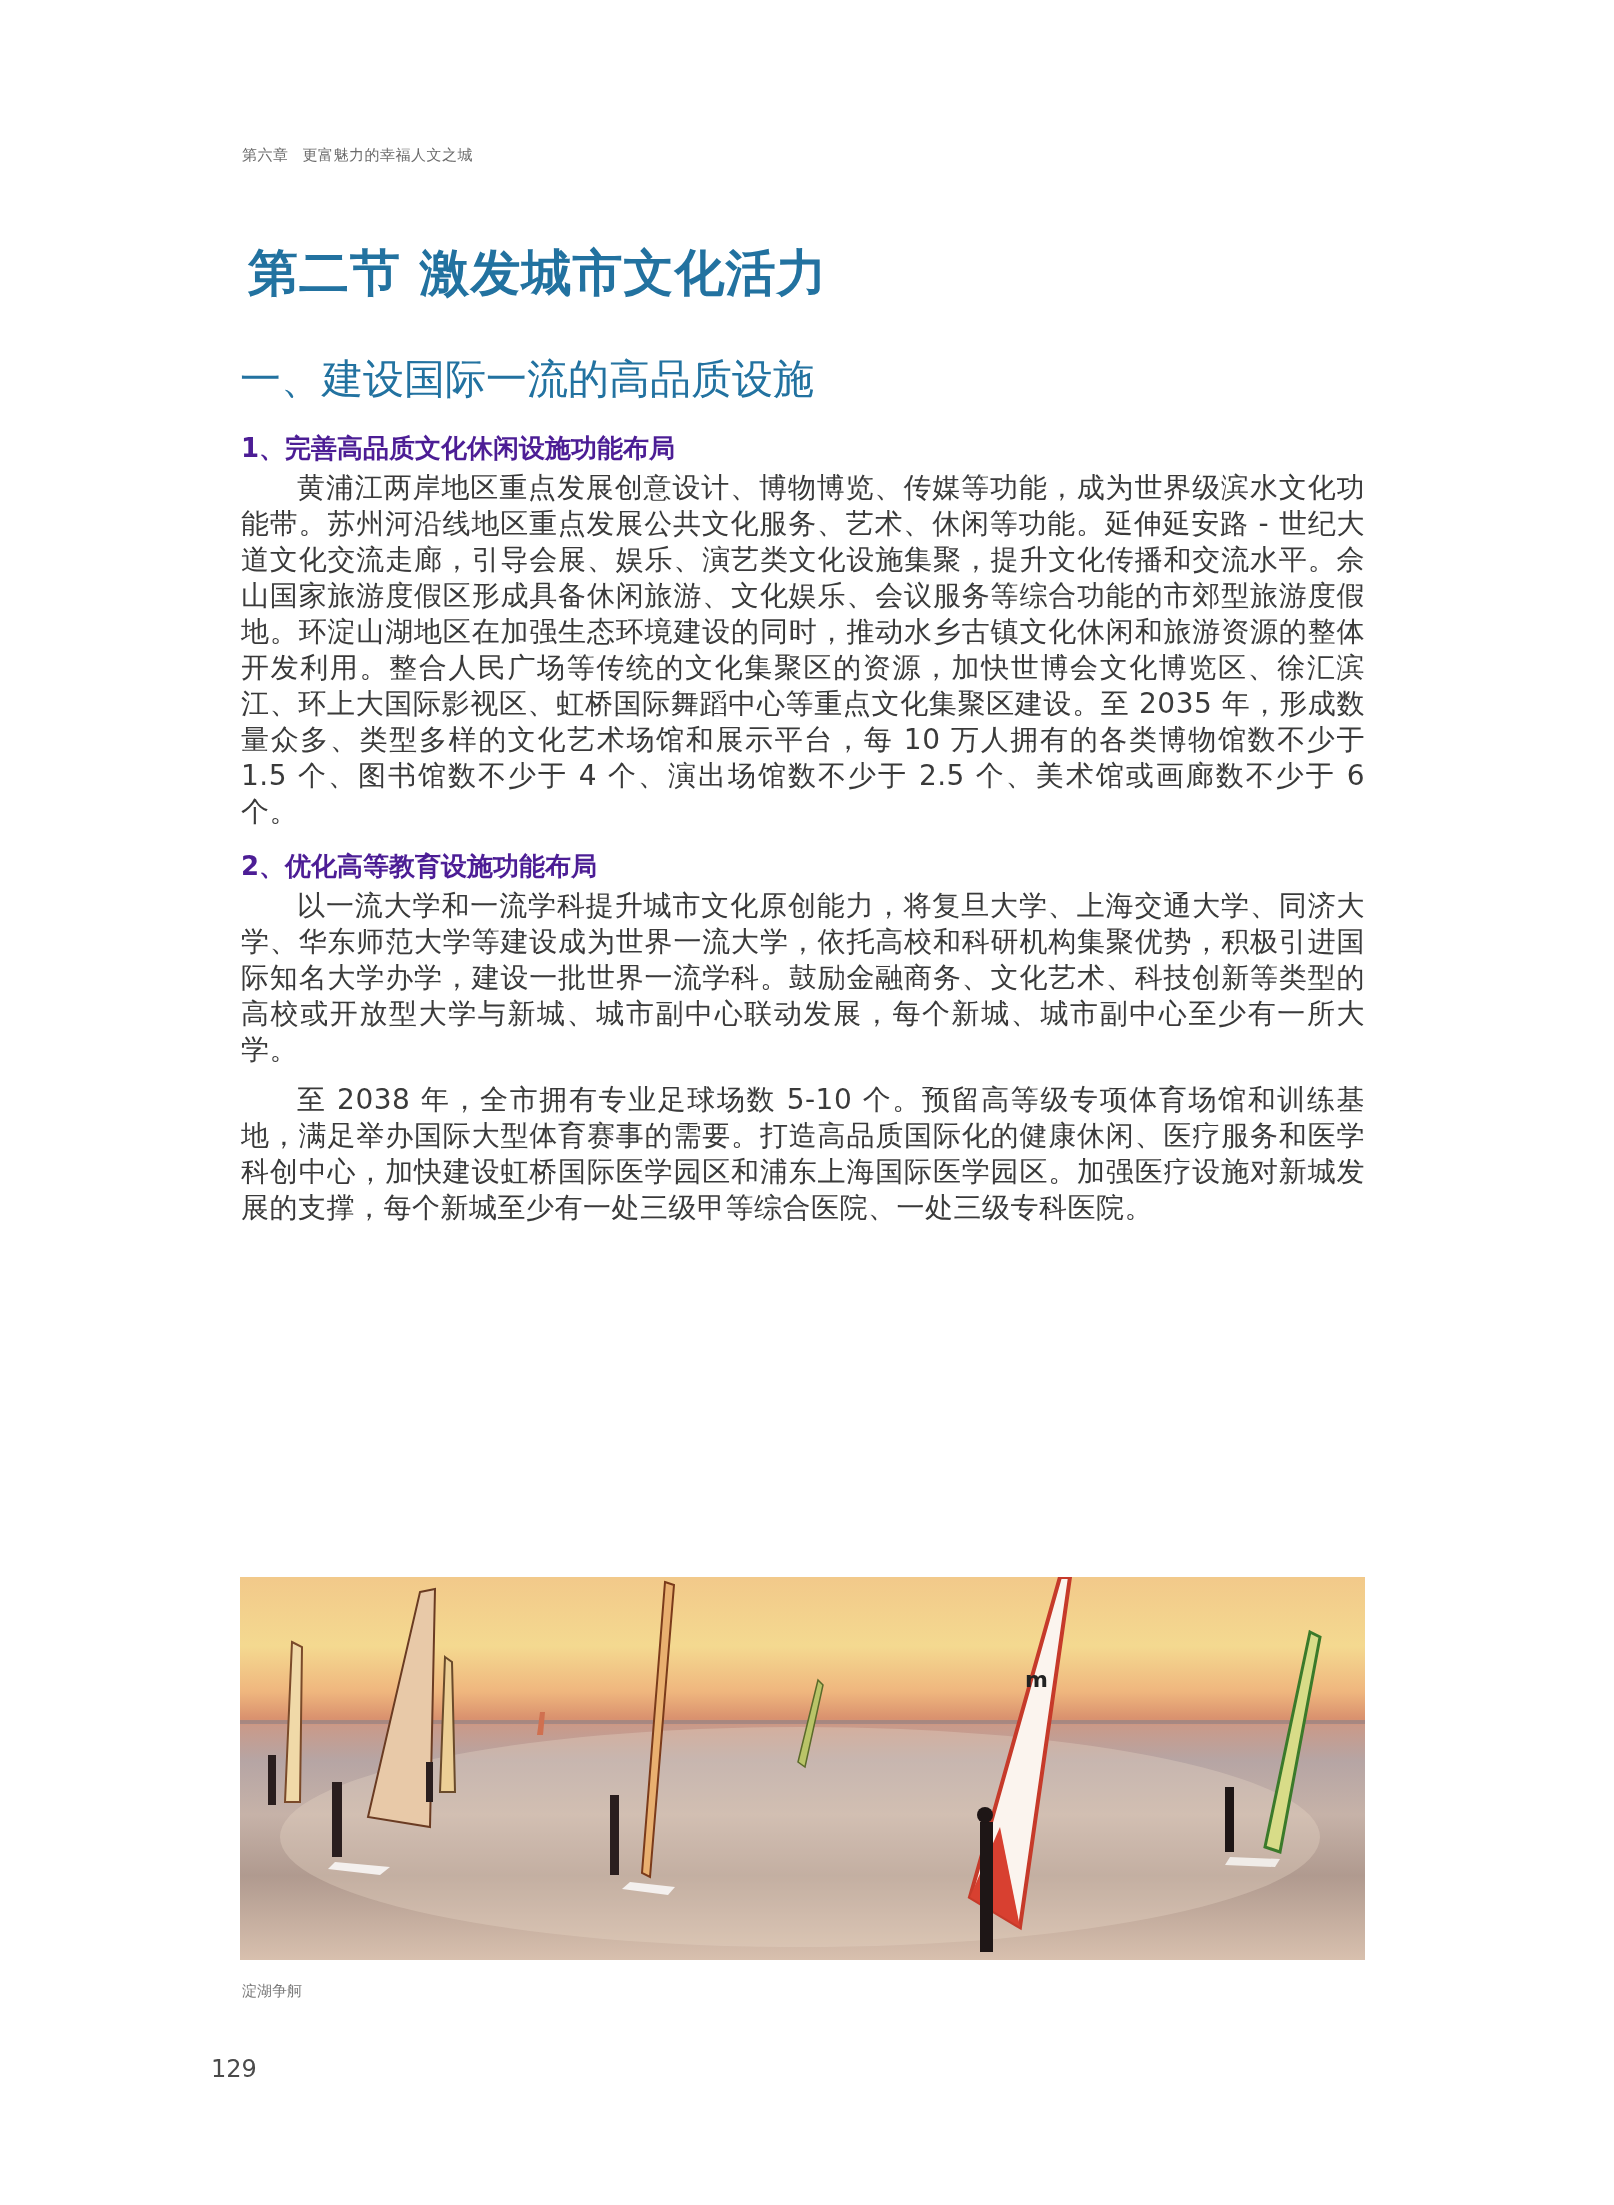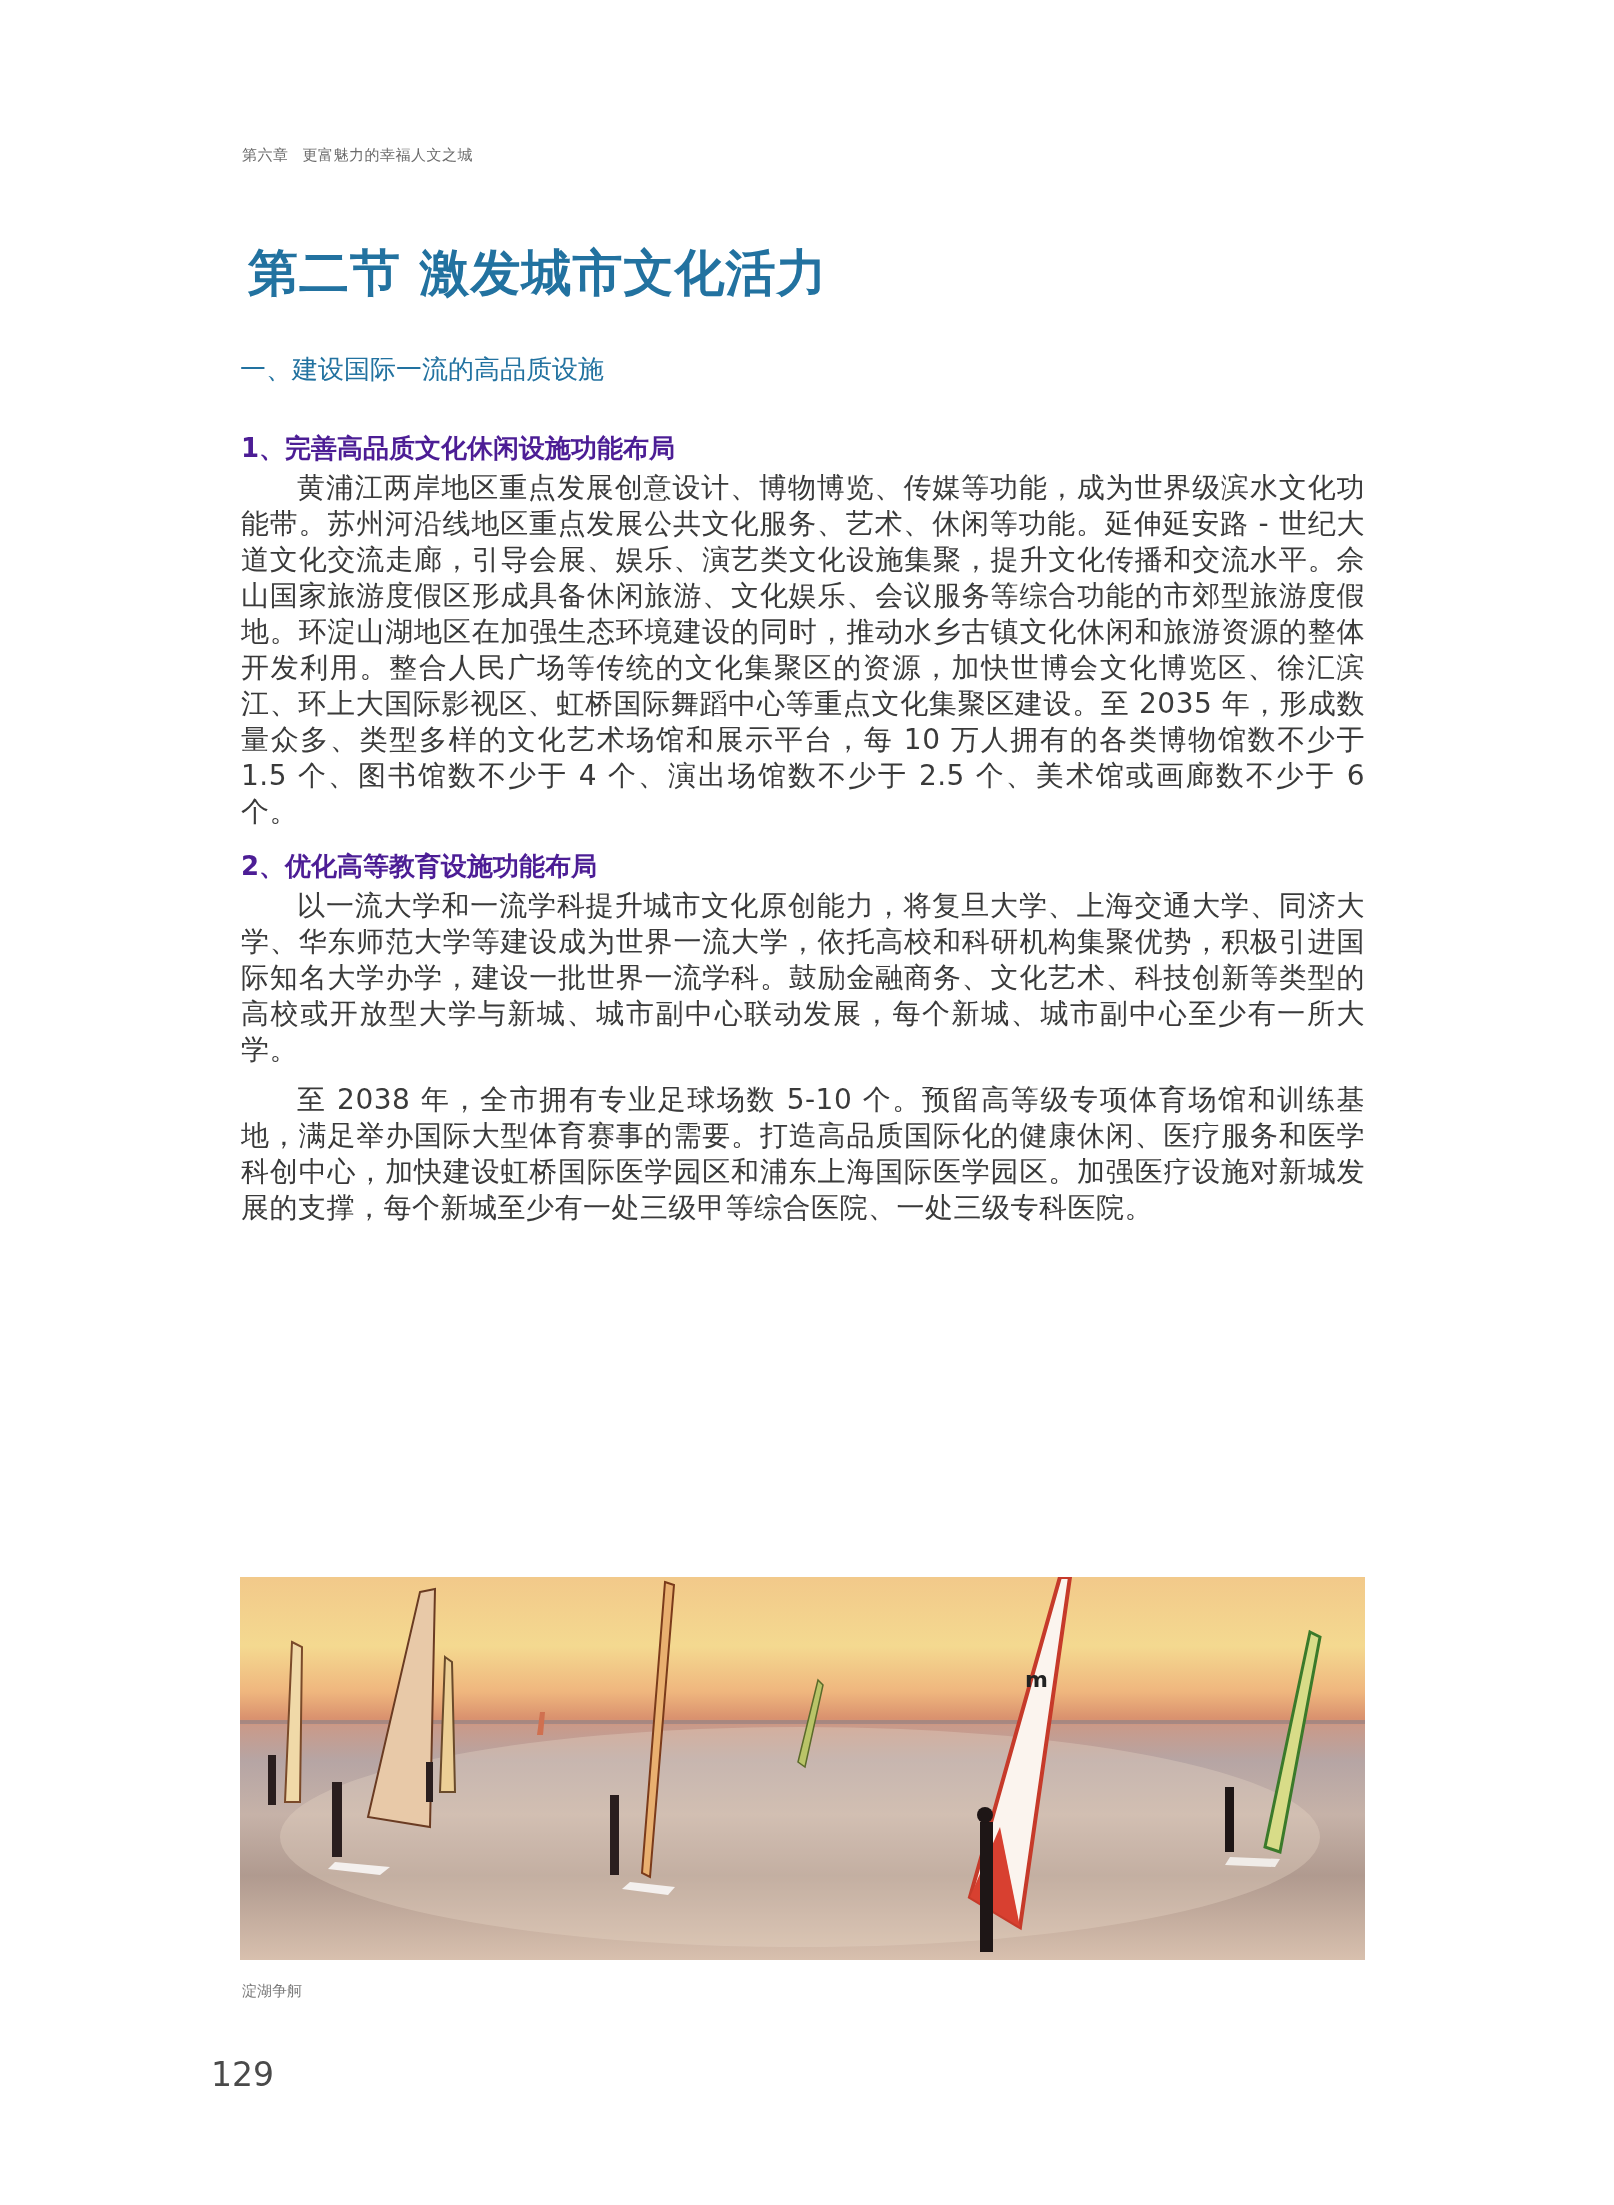--- a/index.html
+++ b/index.html
@@ -1,29 +1,29 @@
 <!DOCTYPE html>
 <html><head>
 <meta charset="utf-8">
 <style>
   html, body { margin: 0; padding: 0; background: #ffffff; }
   body { width: 1614px; height: 2205px; position: relative; overflow: hidden;
          font-family: "DejaVu Sans", "Liberation Sans", sans-serif; color: #3d3d3d; }
   .running-header { position: absolute; left: 242px; top: 126px; font-size: 15px; color: #6b6b6b; letter-spacing: 0.5px; margin-top: 20px; }
   .running-header .gap { display: inline-block; width: 14px; }
   .section-title { position: absolute; left: 240px; top: 232px; margin: 8px; font-size: 50px; font-weight: bold; color: #2272a0; letter-spacing: 1px; }
-  .subsection-title { position: absolute; left: 240px; top: 352px; margin: 0; font-size: 26px; font-weight: normal; color: #2272a0; }
+  .subsection-title { position: absolute; left: 240px; top: 352px; margin: 0; font-size: 41px; font-weight: normal; color: #2272a0; }
   .content { position: absolute; left: 241px; top: 426px; width: 1124px; }
   .item-heading { margin: 0; font-size: 26px; font-weight: bold; color: #4c1d95; line-height: 44px; }
   .item-body { margin: 0 0 14px 0; font-size: 28px; line-height: 36px; color: #3a3a3a; text-indent: 2em; text-align: justify; letter-spacing: 0.5px; }
   .photo { position: absolute; left: 240px; top: 1577px; width: 1125px; height: 383px; overflow: hidden;
            background: linear-gradient(180deg, #f2c98a 0%, #f4d990 18%, #efb67e 30%, #d9916e 37%, #c99a8a 39%, #b6a5a4 48%, #c6b2a8 62%, #b09a8f 78%, #d8c0ae 100%); }
   .photo svg { position: absolute; left: 0; top: 0; }
   .caption { position: absolute; left: 242px; top: 1982px; font-size: 15px; color: #7a7a7a; font-family: Liberation Serif, serif; }
-  .page-number { position: absolute; left: 211px; top: 2055px; font-size: 33px; color: #4a4a4a; }
+  .page-number { position: absolute; left: 211px; top: 2055px; font-size: 24px; color: #4a4a4a; }
 </style>
 </head>
 <body>
 
 <div class="running-header">
   <span>第六章</span><span class="gap"></span><span>更富魅力的幸福人文之城</span>
 </div>
 
 <h1 class="section-title">第二节 激发城市文化活力</h1>
 

